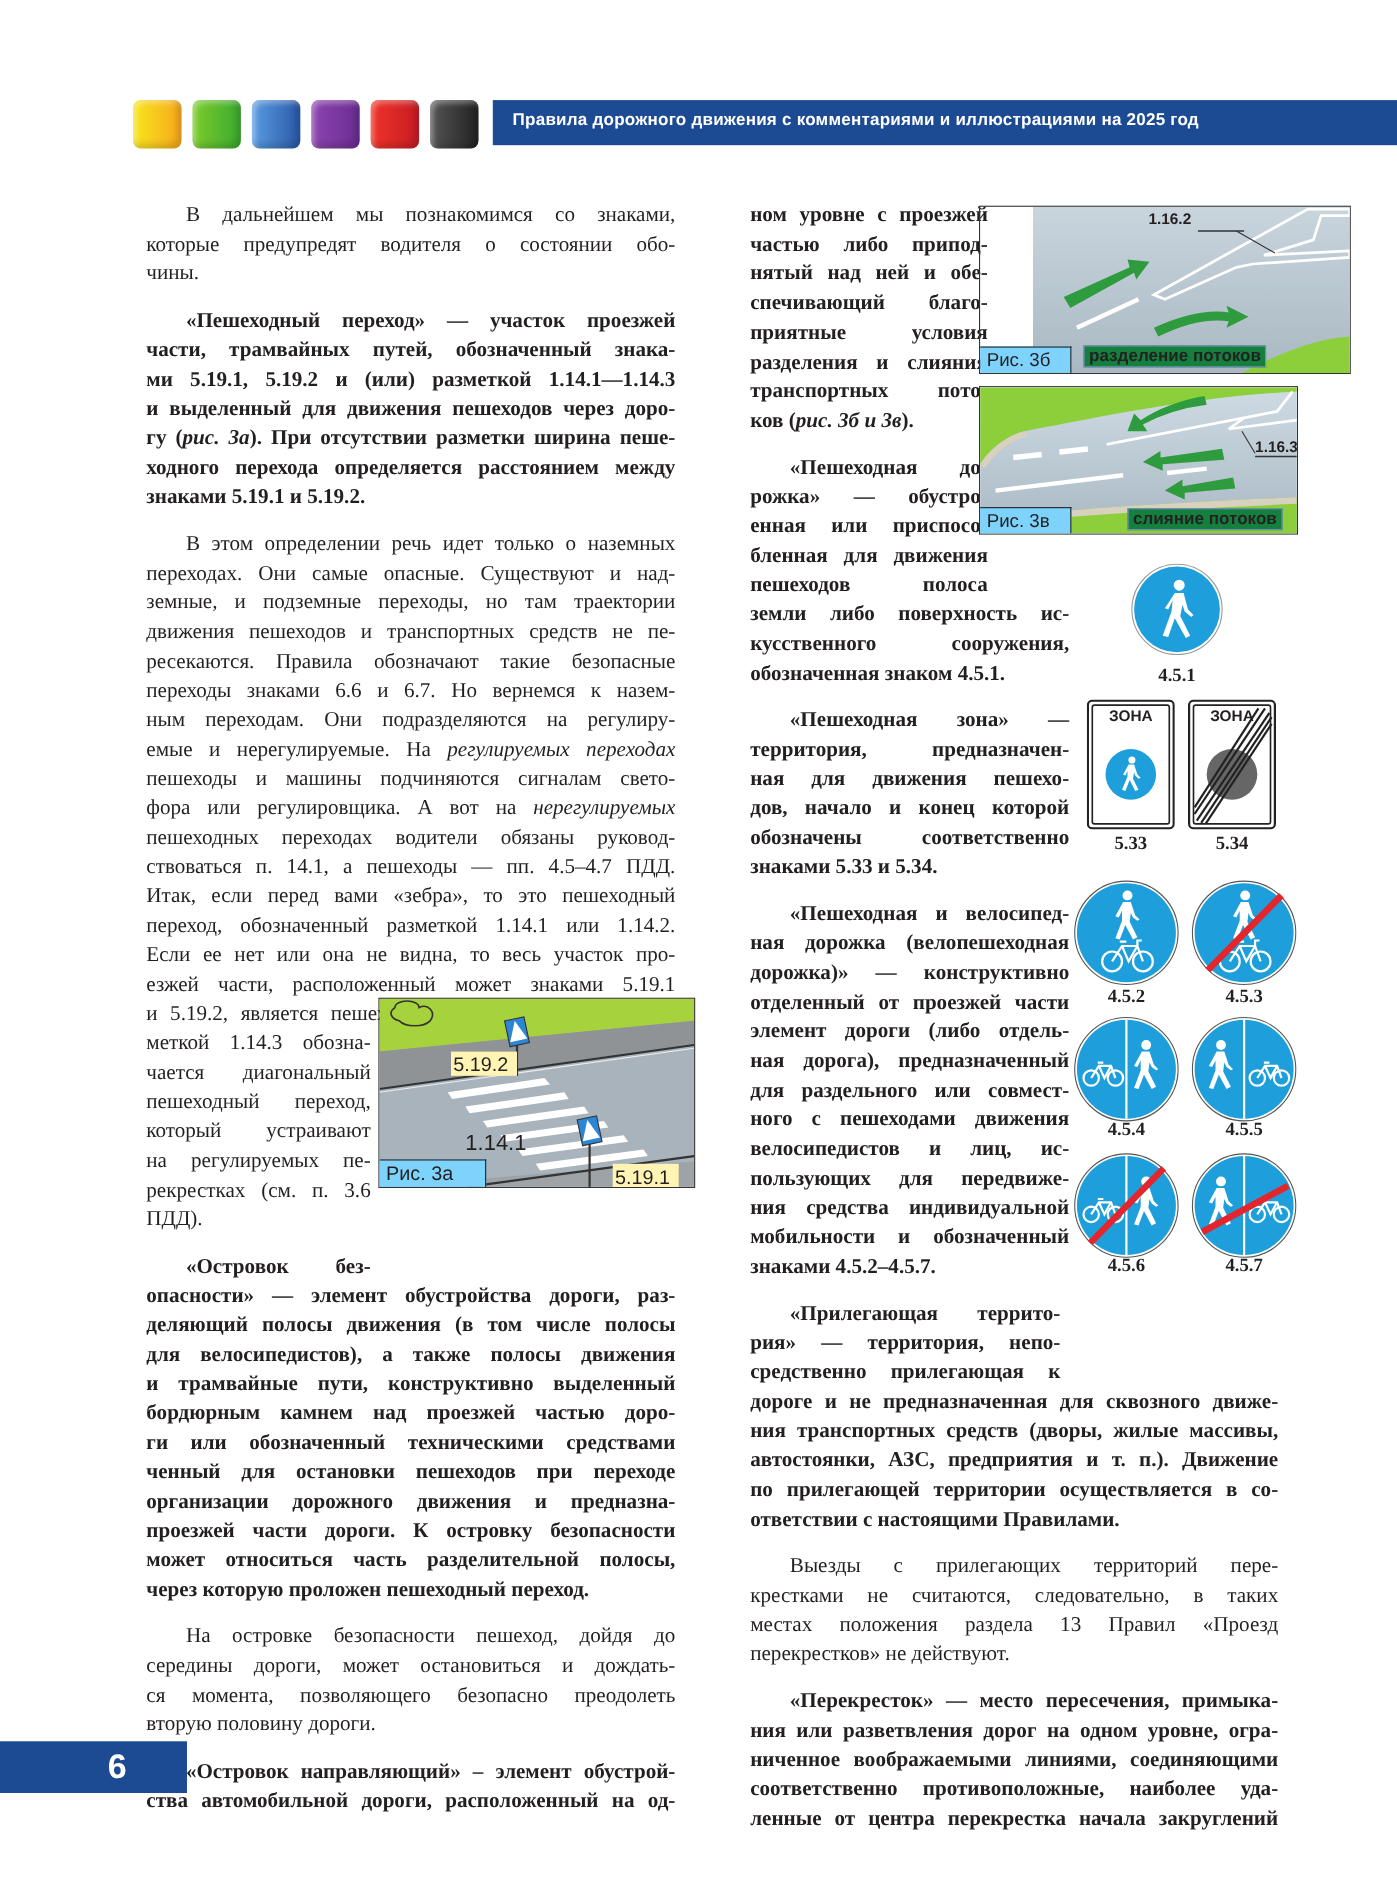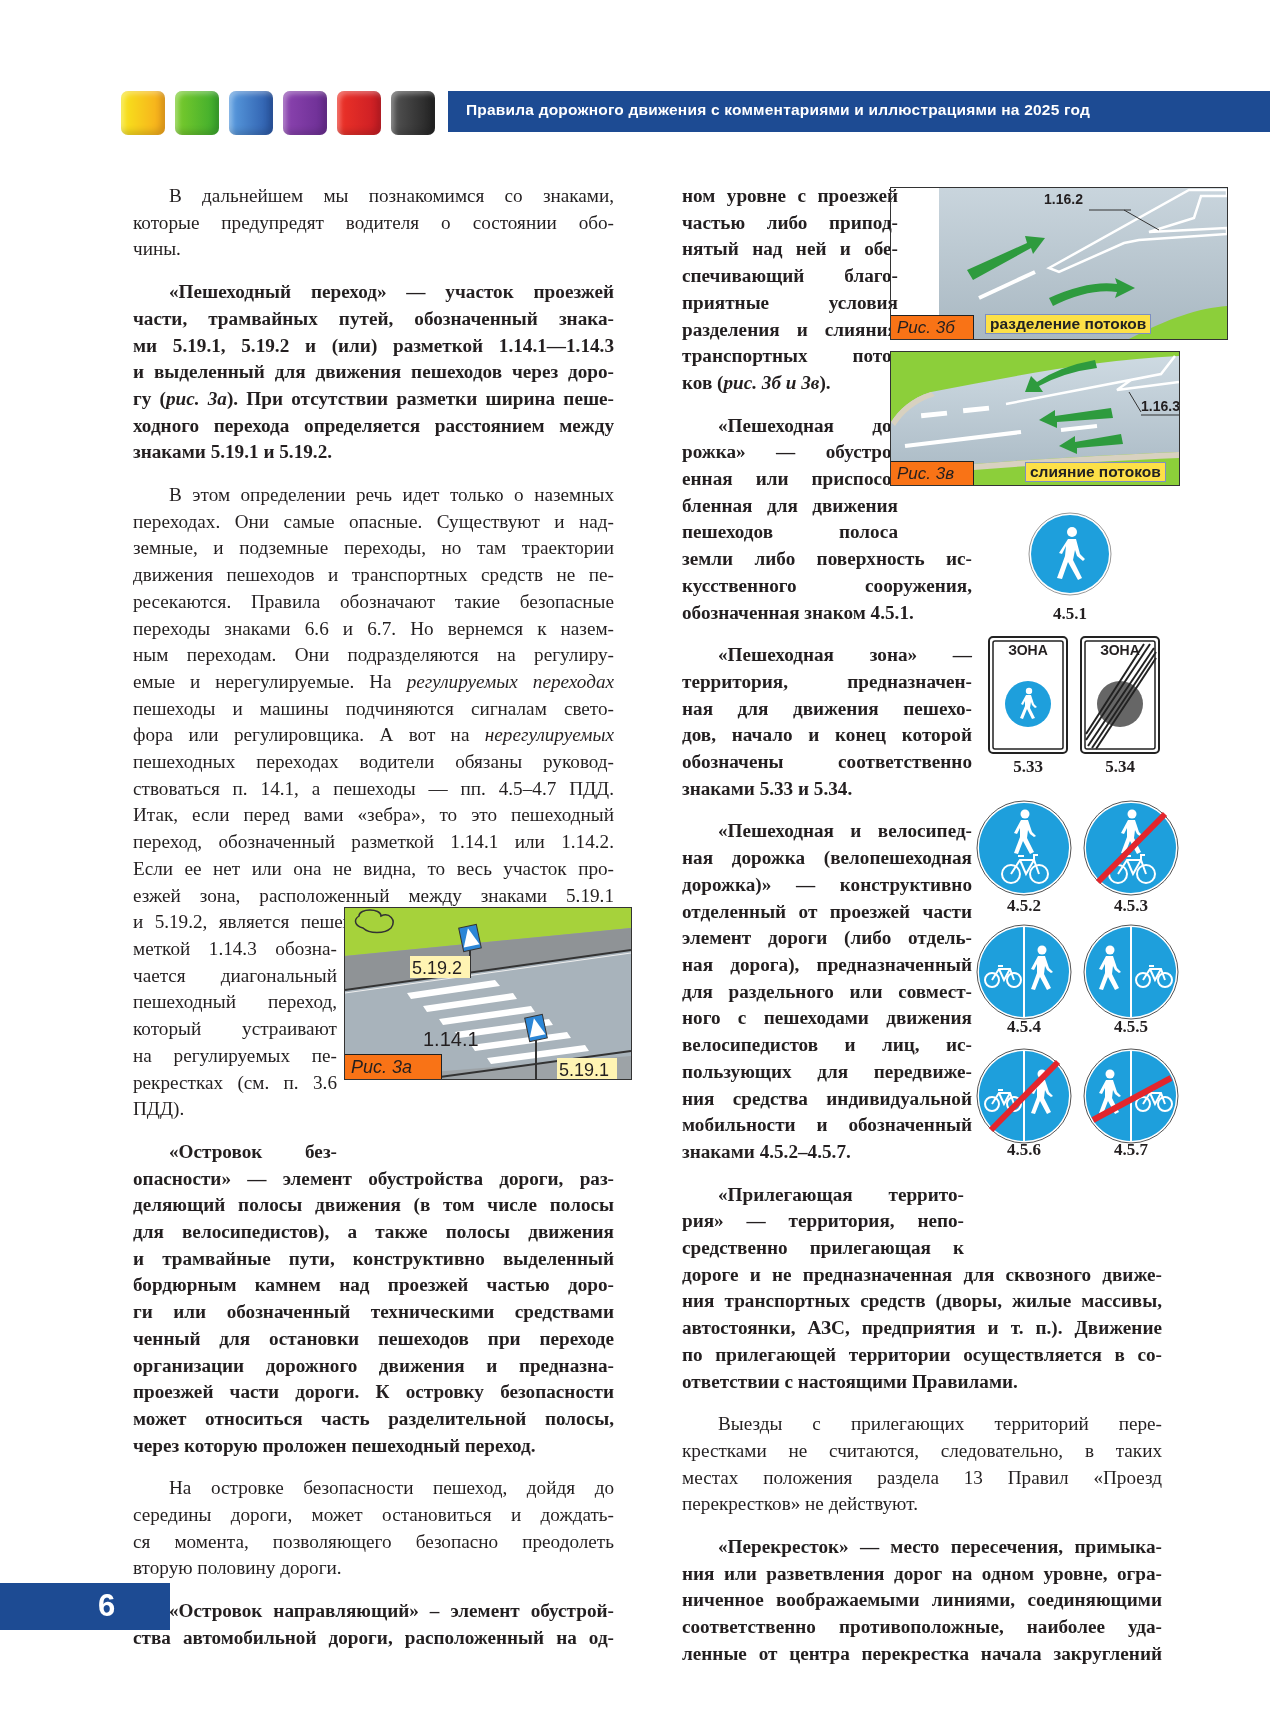--- a/index.html
+++ b/index.html
@@ -19,22 +19,22 @@
   .line { display:block; text-align:justify; text-align-last:justify; white-space:nowrap; }
   .line.last { text-align-last:left; }
 
   #col-left { left:117px; top:167px; width:513px; }
   #col-right { left:666px; top:167px; width:512px; }
 
   .abs { position:absolute; }
 
   
   .fig { position:absolute; overflow:hidden; border:1px solid #333; }
-  .fig-caption { position:absolute; left:0; bottom:0; background:#f97316; border-top:1.5px solid #222; border-right:1.5px solid #222; font-family:"Liberation Sans","DejaVu Sans",sans-serif; font-style:italic; font-size:18px; padding:2px 10px 1px 6px; }
-  .fig-label { position:absolute; background:#fde047; border:1.5px solid #7d8fc2; font-family:"Liberation Sans","DejaVu Sans",sans-serif; font-weight:bold; font-size:15.5px; padding:0 4px; color:#222; }
+  .fig-caption { position:absolute; left:0; bottom:0; background:#7dd3fc; border-top:1.5px solid #222; border-right:1.5px solid #222; font-family:"Liberation Sans","DejaVu Sans",sans-serif; font-size:18px; padding:2px 10px 1px 6px; }
+  .fig-label { position:absolute; background:#15803d; border:1.5px solid #7d8fc2; font-family:"Liberation Sans","DejaVu Sans",sans-serif; font-weight:bold; font-size:15.5px; padding:0 4px; color:#222; }
 
   
   .sign-label { position:absolute; font-family:"Liberation Serif","DejaVu Serif",serif; font-weight:bold; font-size:17px; text-align:center; width:60px; }
 
   
   .page-num { position:absolute; left:0; top:1583px; width:170px; height:47px; background:#1d4b93; color:#fff; }
   .page-num span { position:absolute; left:98px; top:5px; font-family:"Liberation Sans","DejaVu Sans",sans-serif; font-weight:bold; font-size:31px; }
 </style>
 </head>
 <body>
@@ -75,21 +75,21 @@
     <span class="line">переходы знаками 6.6 и 6.7. Но вернемся к назем-</span>
     <span class="line">ным переходам. Они подразделяются на регулиру-</span>
     <span class="line"><span>емые и нерегулируемые. На </span><span class="i">регулируемых переходах</span></span>
     <span class="line">пешеходы и машины подчиняются сигналам свето-</span>
     <span class="line"><span>фора или регулировщика. А вот на </span><span class="i">нерегулируемых</span></span>
     <span class="line">пешеходных переходах водители обязаны руковод-</span>
     <span class="line">ствоваться п. 14.1, а пешеходы  — пп.  4.5–4.7 ПДД.</span>
     <span class="line">Итак, если перед вами «зебра», то это пешеходный</span>
     <span class="line">переход, обозначенный разметкой 1.14.1 или 1.14.2.</span>
     <span class="line">Если ее нет или она не видна, то весь участок про-</span>
-    <span class="line">езжей зона, расположенный между знаками 5.19.1</span>
+    <span class="line">езжей части, расположенный может знаками 5.19.1</span>
     <span class="line">и 5.19.2, является пешеходным переходом. А вот раз-</span>
     <span class="line" style="width:204px">меткой 1.14.3 обозна-</span>
     <span class="line" style="width:204px">чается диагональный</span>
     <span class="line" style="width:204px">пешеходный переход,</span>
     <span class="line" style="width:204px">который устраивают</span>
     <span class="line" style="width:204px">на регулируемых пе-</span>
     <span class="line" style="width:204px">рекрестках (см. п. 3.6</span>
     <span class="line last" style="width:204px">ПДД).</span>
   </p>
   <p class="b">

